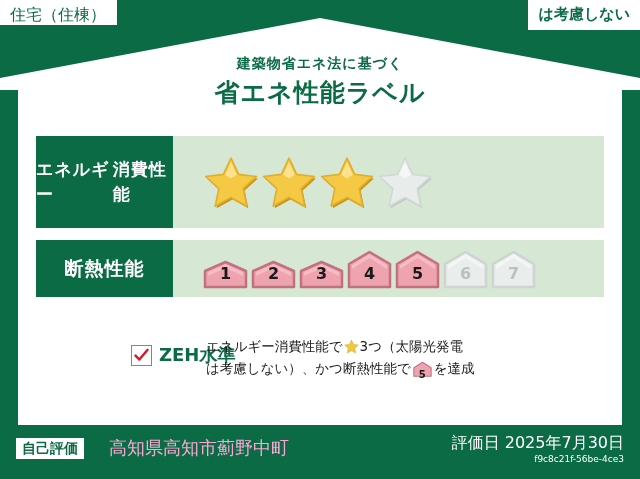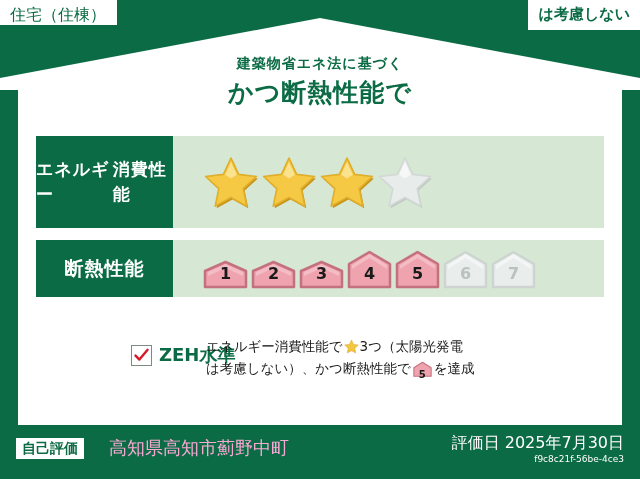--- a/index.html
+++ b/index.html
@@ -261,21 +261,21 @@
   </div>
 
   <div class="badge-tl">住宅（住棟）</div>
   <div class="badge-tr">は考慮しない</div>
 
   <div class="panel"></div>
   <div class="panel-notch"></div>
 
   <div class="title-block">
     <div class="title-sub">建築物省エネ法に基づく</div>
-    <div class="title-main">かつ断熱性能で</div>
+    <div class="title-main">省エネ性能ラベル</div>
   </div>
 
   <div class="row row-energy">
     <div class="row-label">
       <span>エネルギー</span>
       <span>消費性能</span>
     </div>
     <div class="row-body">
       <div class="stars" id="stars-container">
           <svg class="star" viewBox="0 0 56 56">

